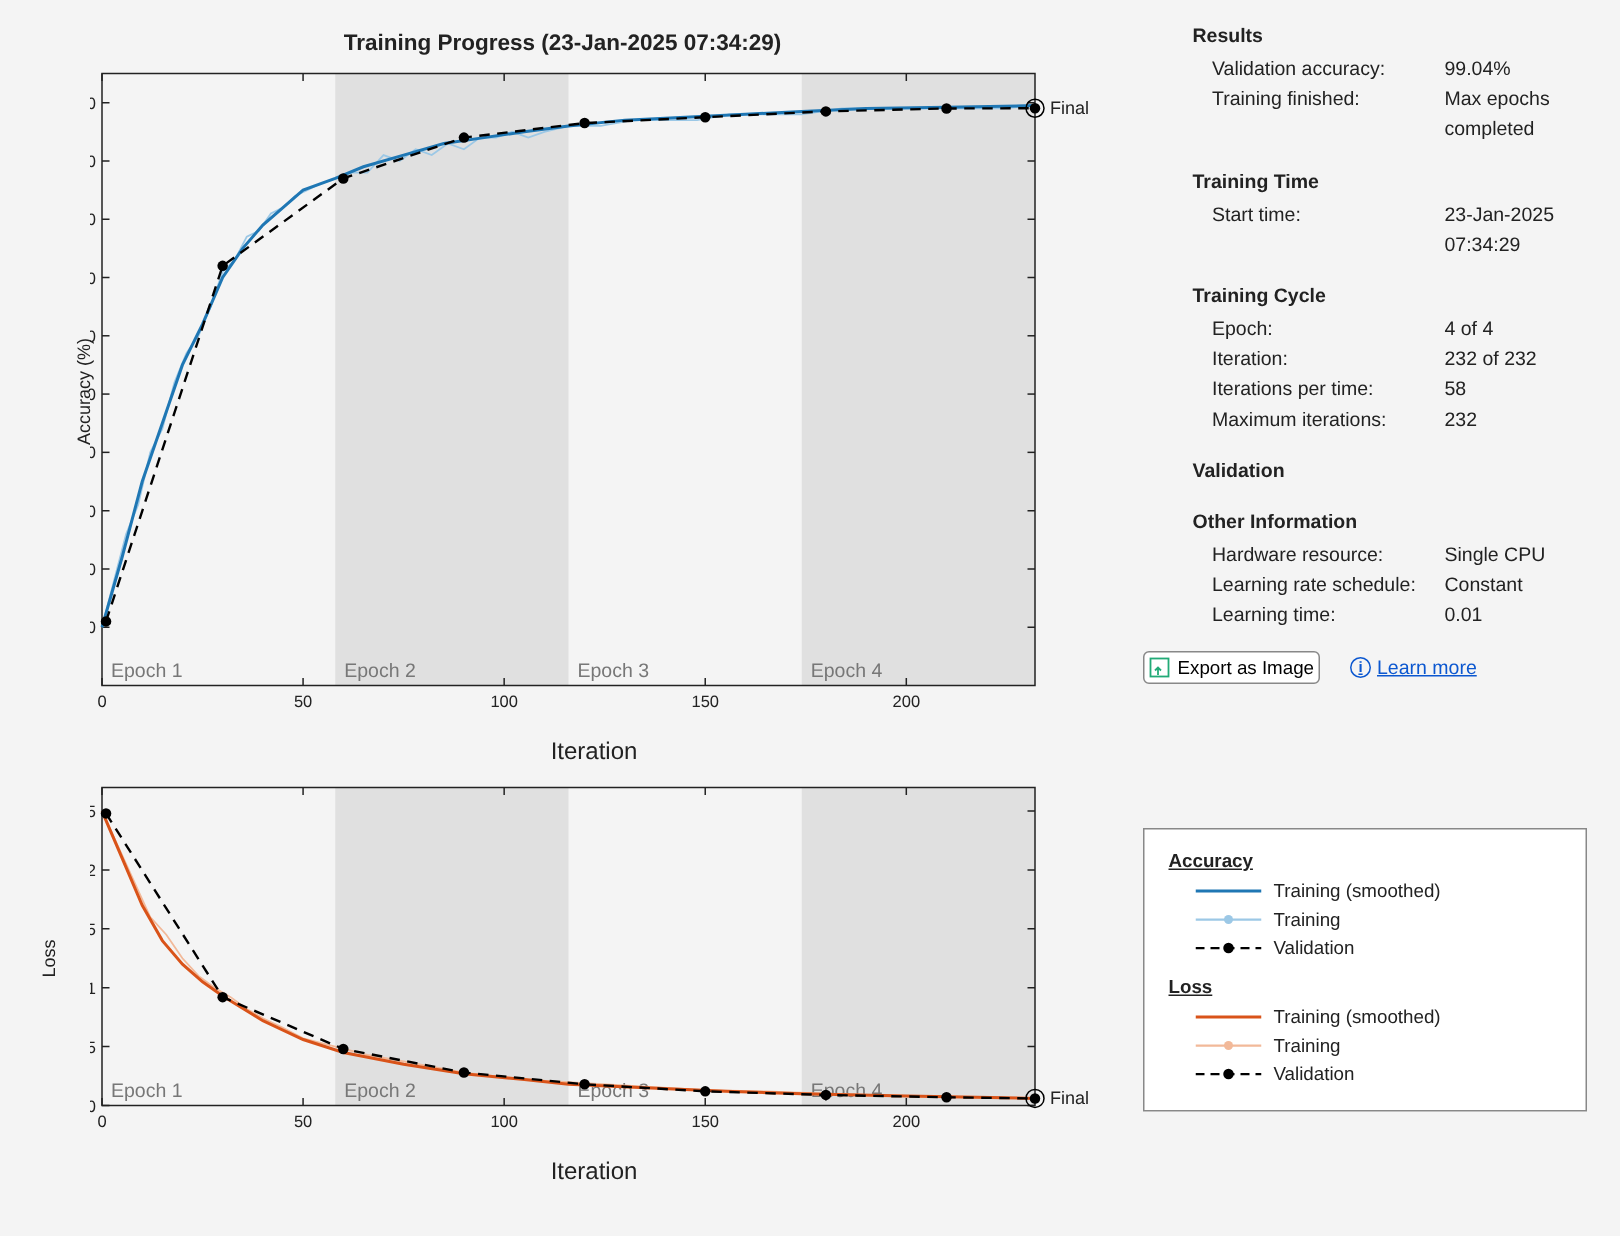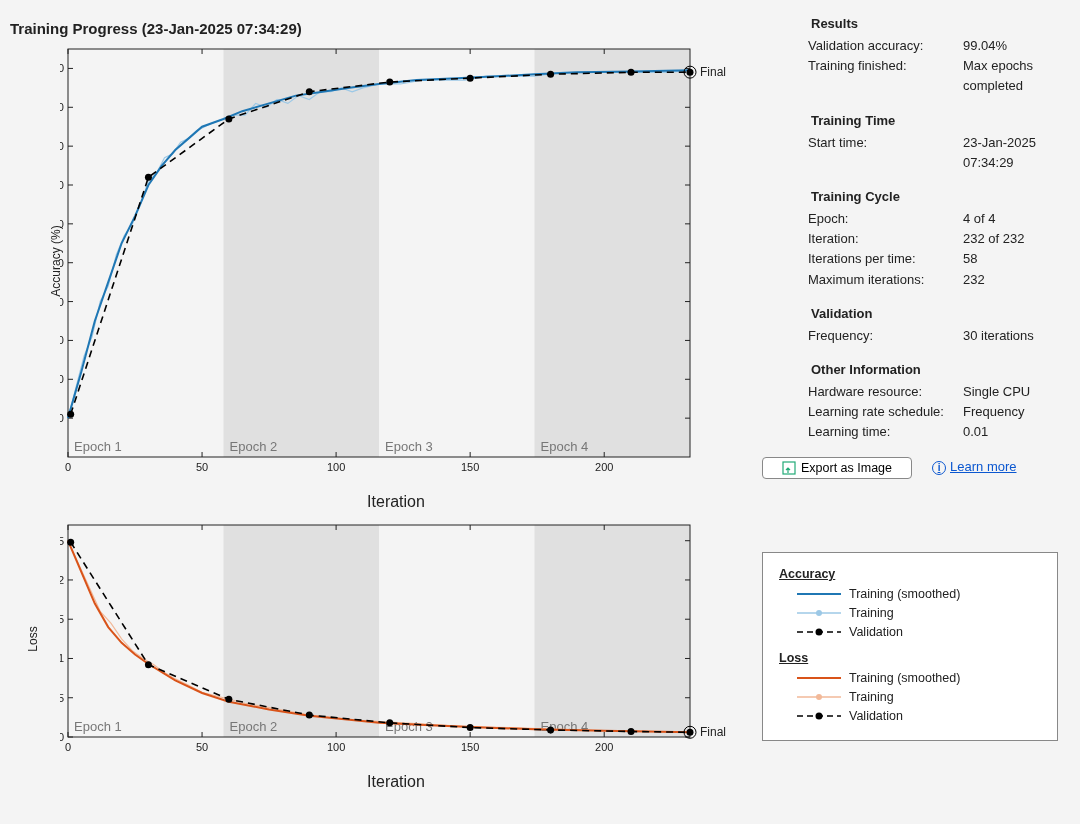--- a/index.html
+++ b/index.html
@@ -15,20 +15,21 @@
     position: relative;
   }
   .figure {
     position: absolute;
     left: 10px;
     top: 10px;
     width: 730px;
     height: 800px;
   }
   .title {
+    text-align: center;
     font-weight: bold;
     font-size: 15px;
     margin: 10px 0 8px;
   }
   .plot-area {
     position: relative;
     margin-left: 50px;
     border: none;
   }
   .acc-plot { height: 432px; width: 672px; margin-top: 4px; }
@@ -58,38 +59,38 @@
   
   .info {
     position: absolute;
     left: 762px;
     top: 14px;
     width: 300px;
     font-size: 13px;
     line-height: 1.55;
   }
   .info h4 {
-    margin: 0 0 2px 16px;
+    margin: 0 0 2px 0;
     font-size: 13px;
     font-weight: bold;
     padding-left: 33px;
   }
   .info .section { margin-bottom: 14px; }
   .info .row { display: flex; }
   .info .row .k { width: 155px; margin-left: 46px; }
   .info .row .v { flex: 1; }
 
   .export-btn {
     display: inline-flex;
     align-items: center;
     gap: 5px;
     border: 1px solid #888;
     border-radius: 4px;
     background: #fff;
-    padding: 3px 19px;
+    padding: 3px 3px;
     font-size: 12.5px;
     cursor: pointer;
   }
   .learn-more {
     display: inline-flex;
     align-items: center;
     gap: 4px;
     color: #0b57d0;
     text-decoration: underline;
     font-size: 13px;
@@ -312,34 +313,30 @@
         <div class="k">Iterations per time:</div>
         <div class="v">58</div>
       </div>
     <div class="row">
         <div class="k">Maximum iterations:</div>
         <div class="v">232</div>
       </div>
   </div>
   <div class="section">
     <h4>Validation</h4>
-    <div class="row">
-        <div class="k">Frequency:</div>
-        <div class="v">30 iterations</div>
-      </div>
   </div>
   <div class="section">
     <h4>Other Information</h4>
     <div class="row">
         <div class="k">Hardware resource:</div>
         <div class="v">Single CPU</div>
       </div>
     <div class="row">
         <div class="k">Learning rate schedule:</div>
-        <div class="v">Frequency</div>
+        <div class="v">Constant</div>
       </div>
     <div class="row">
         <div class="k">Learning time:</div>
         <div class="v">0.01</div>
       </div>
   </div>
   <div style="margin-top:6px; display:flex; align-items:center;">
     <button class="export-btn">
       <svg width="14" height="14">
           <rect x="1" y="1" width="12" height="12" fill="none" stroke="#2a7" stroke-width="1.2"></rect>

